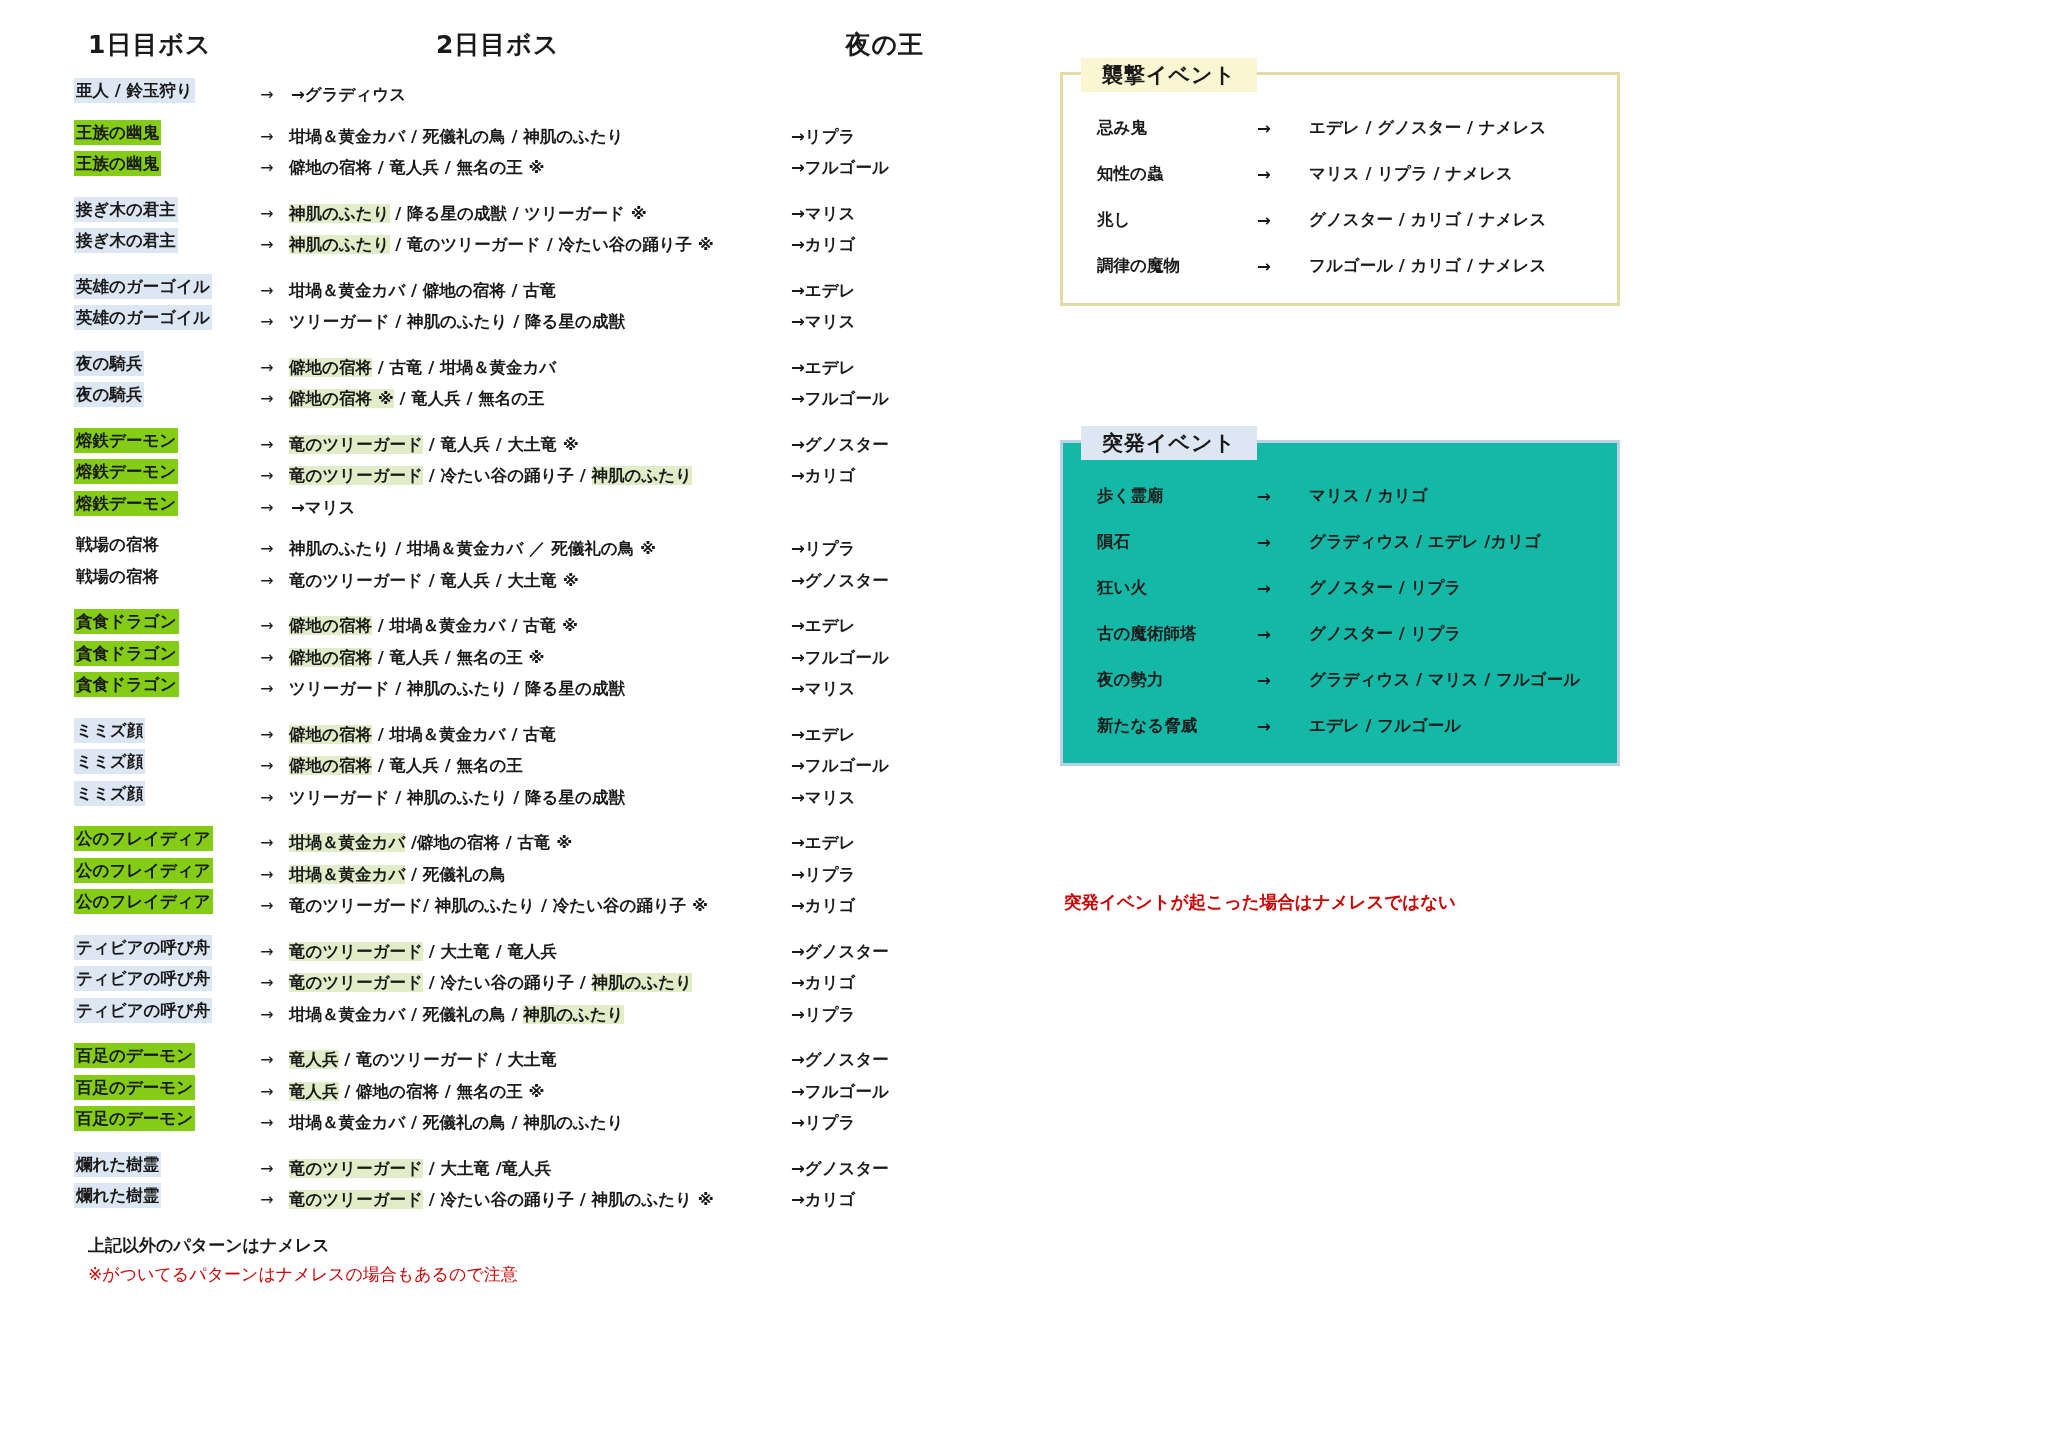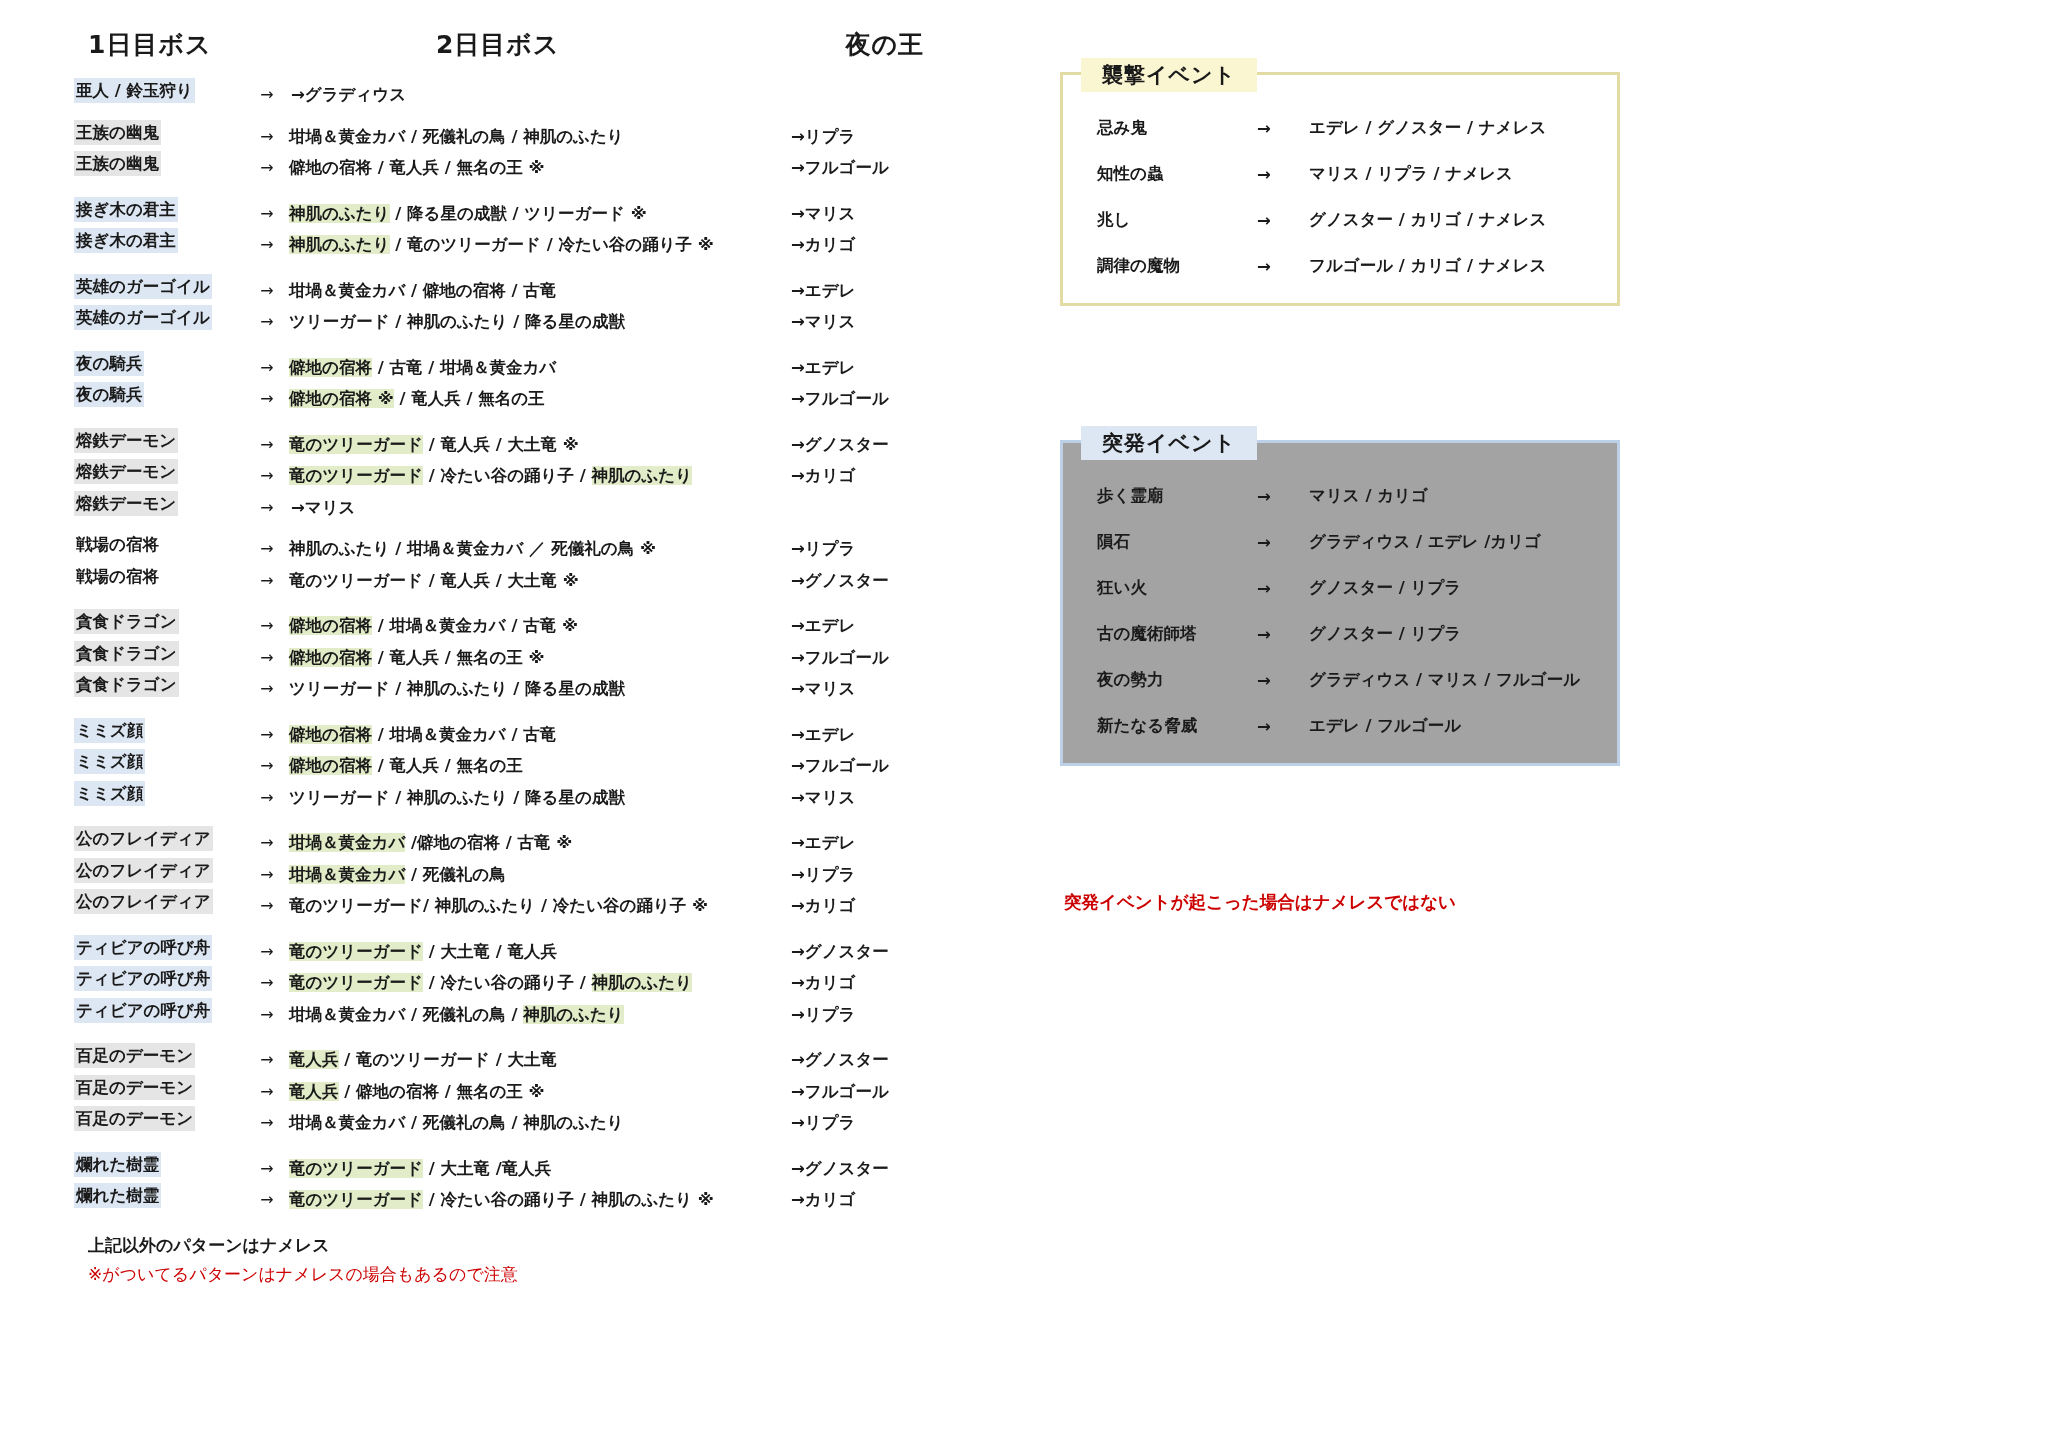--- a/index.html
+++ b/index.html
@@ -70,21 +70,21 @@
     padding-bottom: 4px;
   }
   .cell-night {
     width: 210px;
     font-size: 16.5px;
     font-weight: bold;
     padding-top: 4px;
     padding-left: 2px;
   }
   .hl-blue   { background: #dde7f3; }
-  .hl-yellow { background: #e5e5e5; }
+  .hl-yellow { background: #84cc16; }
   .hl-green  { background: #e2ecc8; }
 
   .footer-notes {
     margin-top: 10px;
     padding-left: 18px;
   }
   .footer-line1 {
     font-size: 17px;
     font-weight: bold;
     margin-bottom: 6px;
@@ -105,21 +105,21 @@
     top: 72px;
     width: 560px;
     border: 3px solid #e3dba4;
     background: #ffffff;
   }
   #sudden-box {
     left: 1060px;
     top: 440px;
     width: 560px;
     border: 3px solid #bcd0e8;
-    background: #a3a3a3;
+    background: #14b8a6;
   }
   .box-title {
     position: absolute;
     top: -17px;
     left: 18px;
     font-size: 21px;
     font-weight: bold;
     padding: 3px 21px;
     letter-spacing: 1px;
   }

